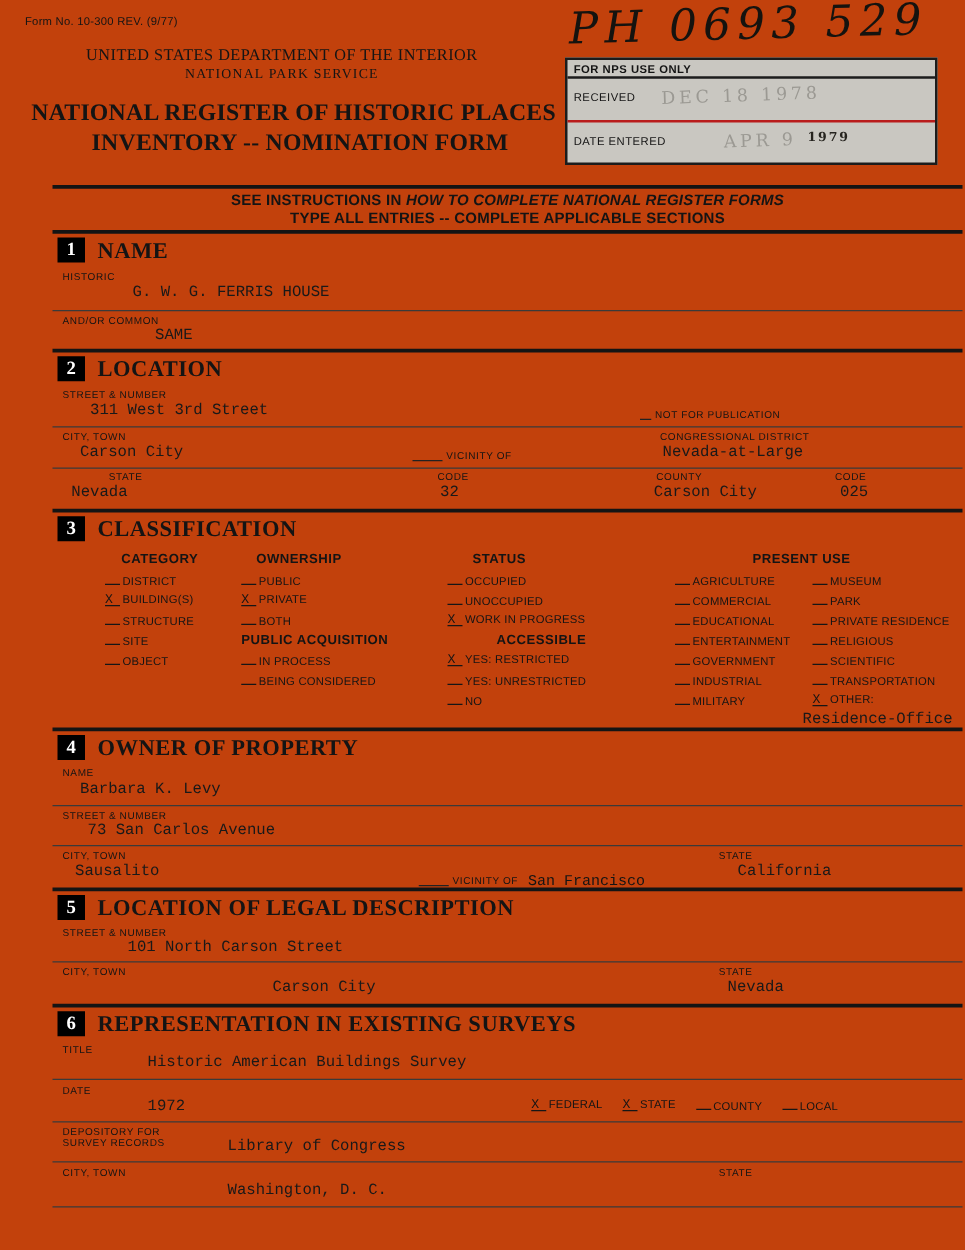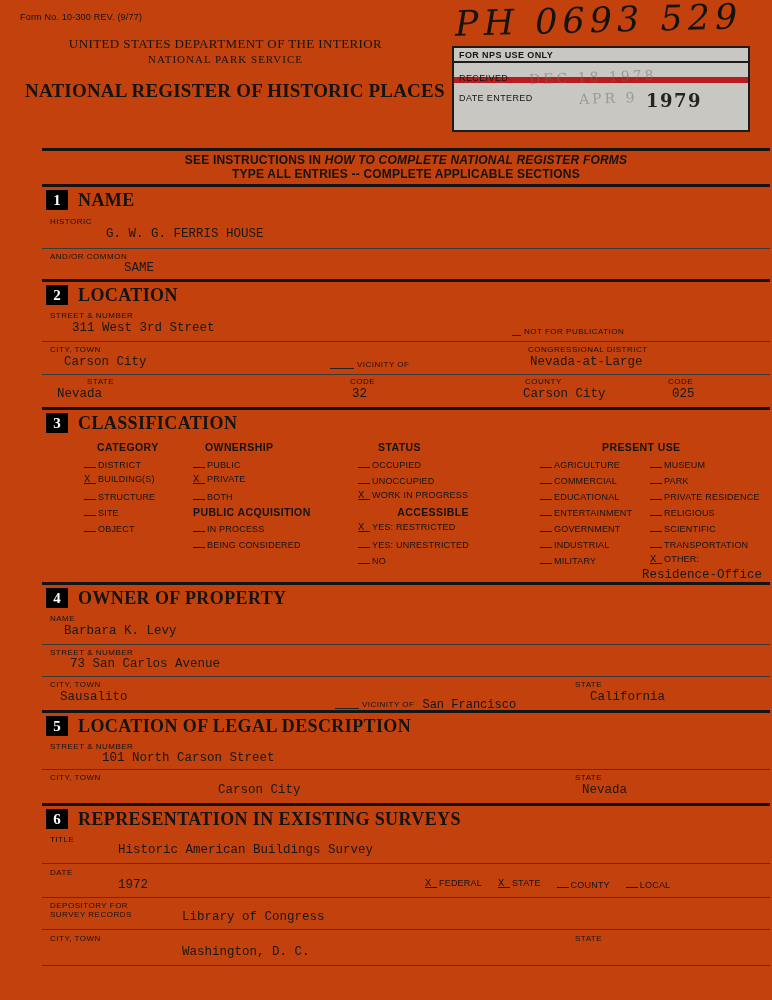--- a/index.html
+++ b/index.html
@@ -10,26 +10,26 @@
   .hdr{position:relative;height:148px;}
   .form-no{font-size:9px;letter-spacing:0.2px;}
   .dept{font-family:"Liberation Serif",serif;font-size:13px;letter-spacing:0.4px;width:395px;text-align:center;}
   .svc{font-family:"Liberation Serif",serif;font-size:11px;letter-spacing:1px;width:395px;text-align:center;}
   .t-big{font-family:"Liberation Serif",serif;font-weight:bold;font-size:19px;letter-spacing:0.2px;}
   .t2{width:430px;text-align:center;}
   .handwritten{font-family:"DejaVu Serif",serif;font-style:italic;font-size:35px;letter-spacing:5px;
                transform:rotate(-1.5deg);color:#15130f;}
   .nps-box{position:absolute;left:452px;top:46px;width:298px;height:86px;background:#c9c7c1;border:2px solid #1c1c1c;}
   .nps-title{font-size:9px;font-weight:bold;letter-spacing:0.4px;padding:2px 5px 1px;border-bottom:2px solid #1c1c1c;}
-  .nps-row{position:relative;height:20px;border-bottom:6px solid #b91c1c;}
+  .nps-row{position:relative;height:35px;border-bottom:2px solid #b91c1c;}
   .nps-row.last{height:33px;border-bottom:none;}
   .nps-label{position:absolute;left:5px;top:10px;font-size:9px;letter-spacing:0.4px;}
   .stamp{position:absolute;font-family:"DejaVu Serif",serif;color:#6e6c66;opacity:0.5;font-size:14px;
          letter-spacing:3px;transform:rotate(-2deg);}
-  .stamp-bold{position:absolute;font-family:"DejaVu Serif",serif;color:#26241f;font-weight:bold;font-size:18px;letter-spacing:1.5px;}
+  .stamp-bold{position:absolute;font-family:"DejaVu Serif",serif;color:#26241f;font-weight:bold;font-size:10px;letter-spacing:1.5px;}
   .content{margin-left:42px;margin-right:2px;}
   .instr{border-top:3px solid #141414;border-bottom:3px solid #141414;text-align:center;
          padding:2px 0 3px;font-weight:bold;font-size:12px;letter-spacing:0.2px;}
   .sec{border-bottom:3px solid #141414;}
   .sec.last{border-bottom:none;}
   .sec-hdr{display:flex;align-items:center;gap:10px;height:26px;padding-left:4px;}
   .sec-num{width:22px;height:20px;background:#000;color:#fff;font-family:"Liberation Serif",serif;
            font-weight:bold;font-size:15px;display:flex;align-items:center;justify-content:center;}
   .sec-title{font-family:"Liberation Serif",serif;font-weight:bold;font-size:18px;letter-spacing:0.4px;}
   .frow{position:relative;border-bottom:1px solid #3a3a3a;}
@@ -53,20 +53,21 @@
 </head>
 <body>
 
 <div class="page">
 
   <div class="hdr">
     <span class="abs form-no" style="left:20px;top:12px">Form No. 10-300  REV. (9/77)</span>
     <span class="abs dept" style="left:28px;top:36px">UNITED STATES DEPARTMENT OF THE INTERIOR</span>
     <span class="abs svc" style="left:28px;top:53px">NATIONAL PARK SERVICE</span>
     <span class="abs t-big" style="left:25px;top:80px">NATIONAL REGISTER OF HISTORIC PLACES</span>
+    <span class="abs t-big t2" style="left:25px;top:104px">INVENTORY -- NOMINATION FORM</span>
     <span class="abs handwritten" style="left:455px;top:0px">PH 0693 529</span>
 
     <div class="nps-box">
       <div class="nps-title">FOR NPS USE ONLY</div>
       <div class="nps-row">
         <span class="nps-label">RECEIVED</span>
         <span class="stamp" style="left:75px;top:6px">DEC 18 1978</span>
       </div>
       <div class="nps-row last">
         <span class="nps-label">DATE ENTERED</span>

